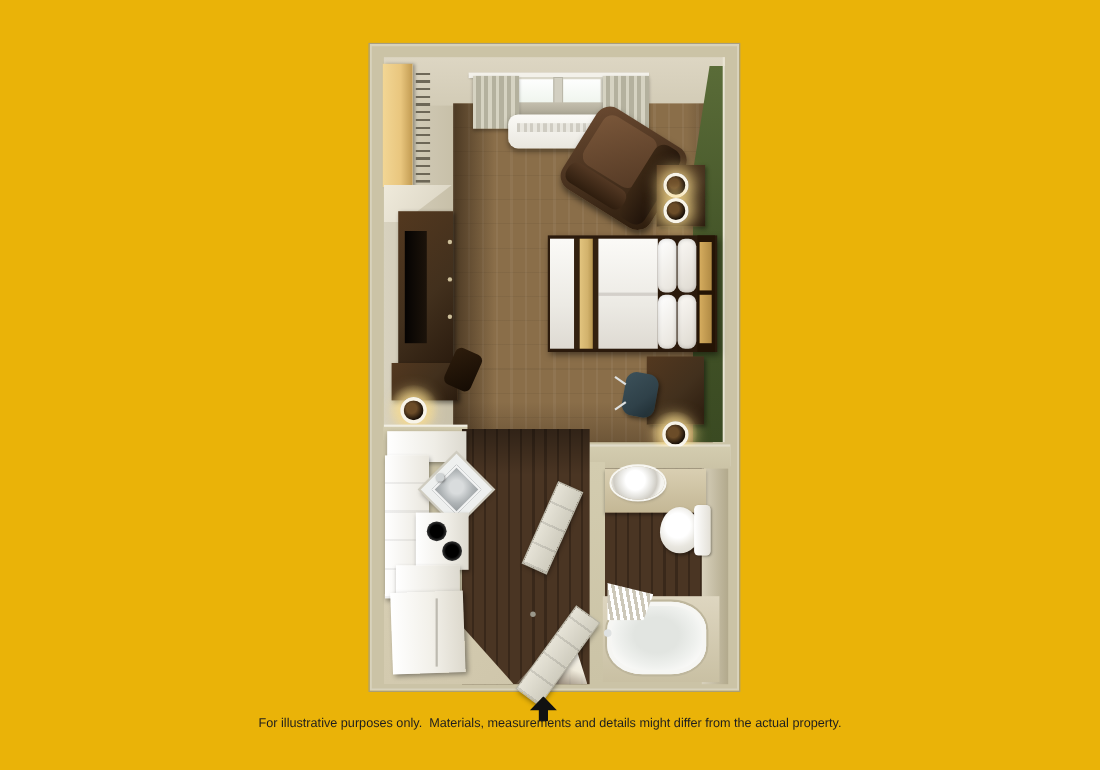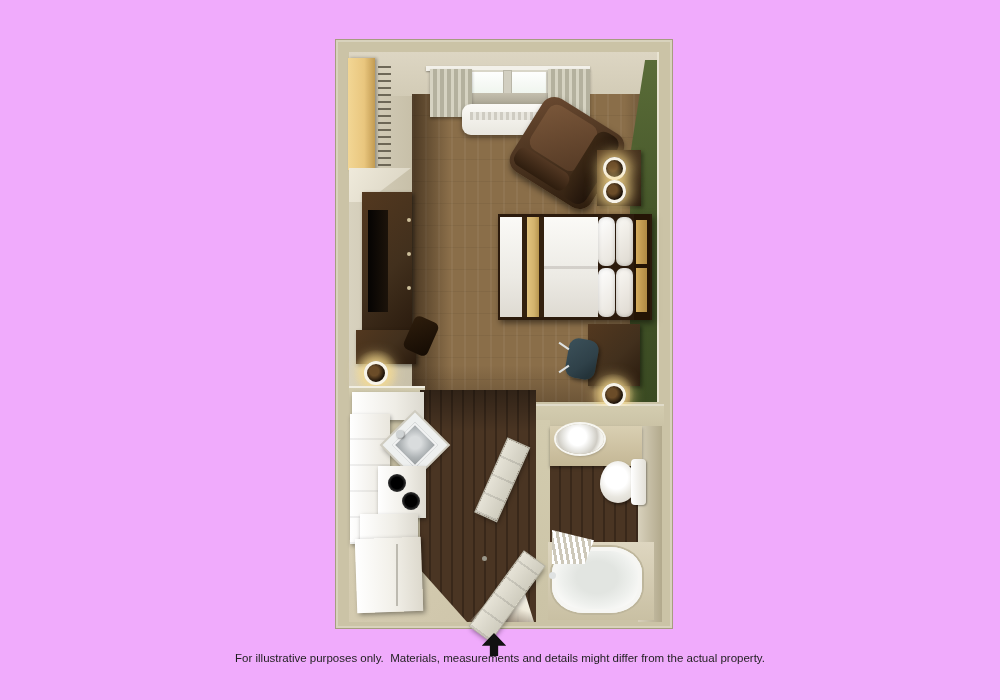--- a/index.html
+++ b/index.html
@@ -1,16 +1,16 @@
 <!DOCTYPE html>
 <html style="--wall: #cbc3a6; --wall-edge: #a69d80; --carpet: #8a6e49; --green-dark: #3a4a22; --dark-wood: #42301d; --darker-wood: #2a1b0e; --closet-wood: #e9c67e; --tan-runner: #d2b26c; --floor-wood: #4a3523; --floor-wood-dark: #39281a; --tile: #cfc6ab; --chair-teal: #2f4149; --arrow: #111111; --text: #1e1e1e;"><head>
 <meta charset="utf-8">
 <style>
   html,body{margin:0;padding:0;background:#fff;}
-  #canvas{position:relative;width:1000px;height:700px;background:#f0abfc;overflow:hidden;
+  #canvas{position:relative;width:1000px;height:700px;background:#eab308;overflow:hidden;
           font-family:"Liberation Sans", sans-serif;}
   .abs{position:absolute;}
 
   
   #plan{left:336px;top:40px;width:336px;height:588px;background:var(--wall);
         outline:1px solid var(--wall-edge);box-shadow:inset 0 0 0 2px rgba(255,255,255,.25);}
 
   
   .wall-face{background:linear-gradient(180deg,#ddd6c3,#cfc8b2);}
   .carpet{background:

